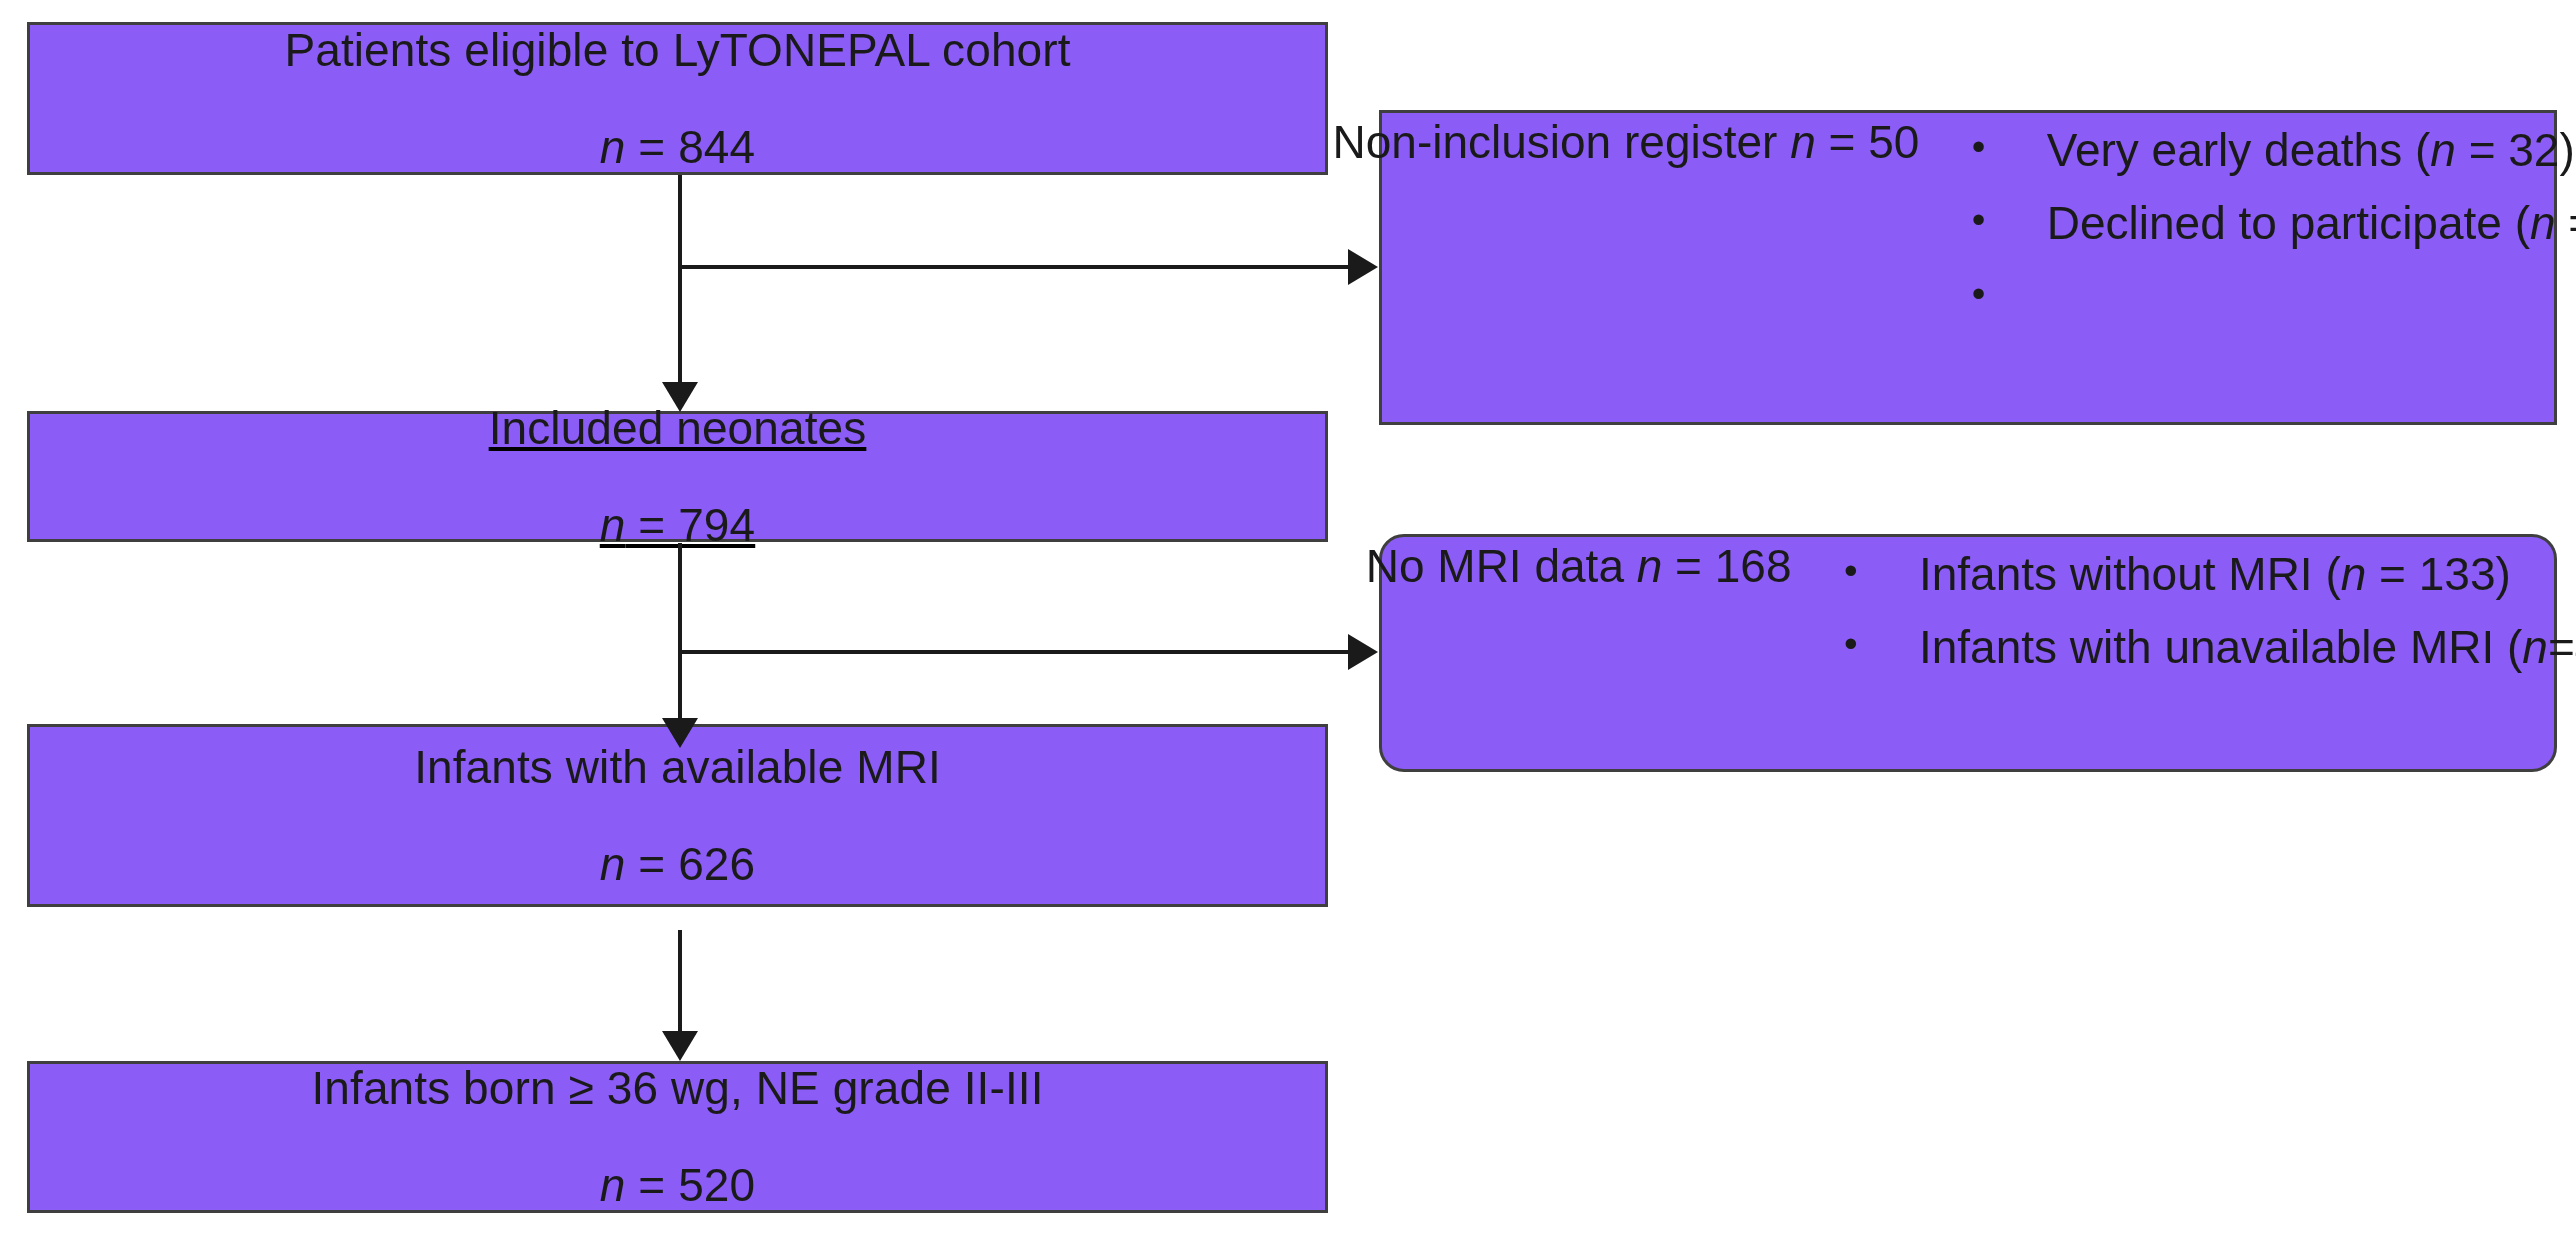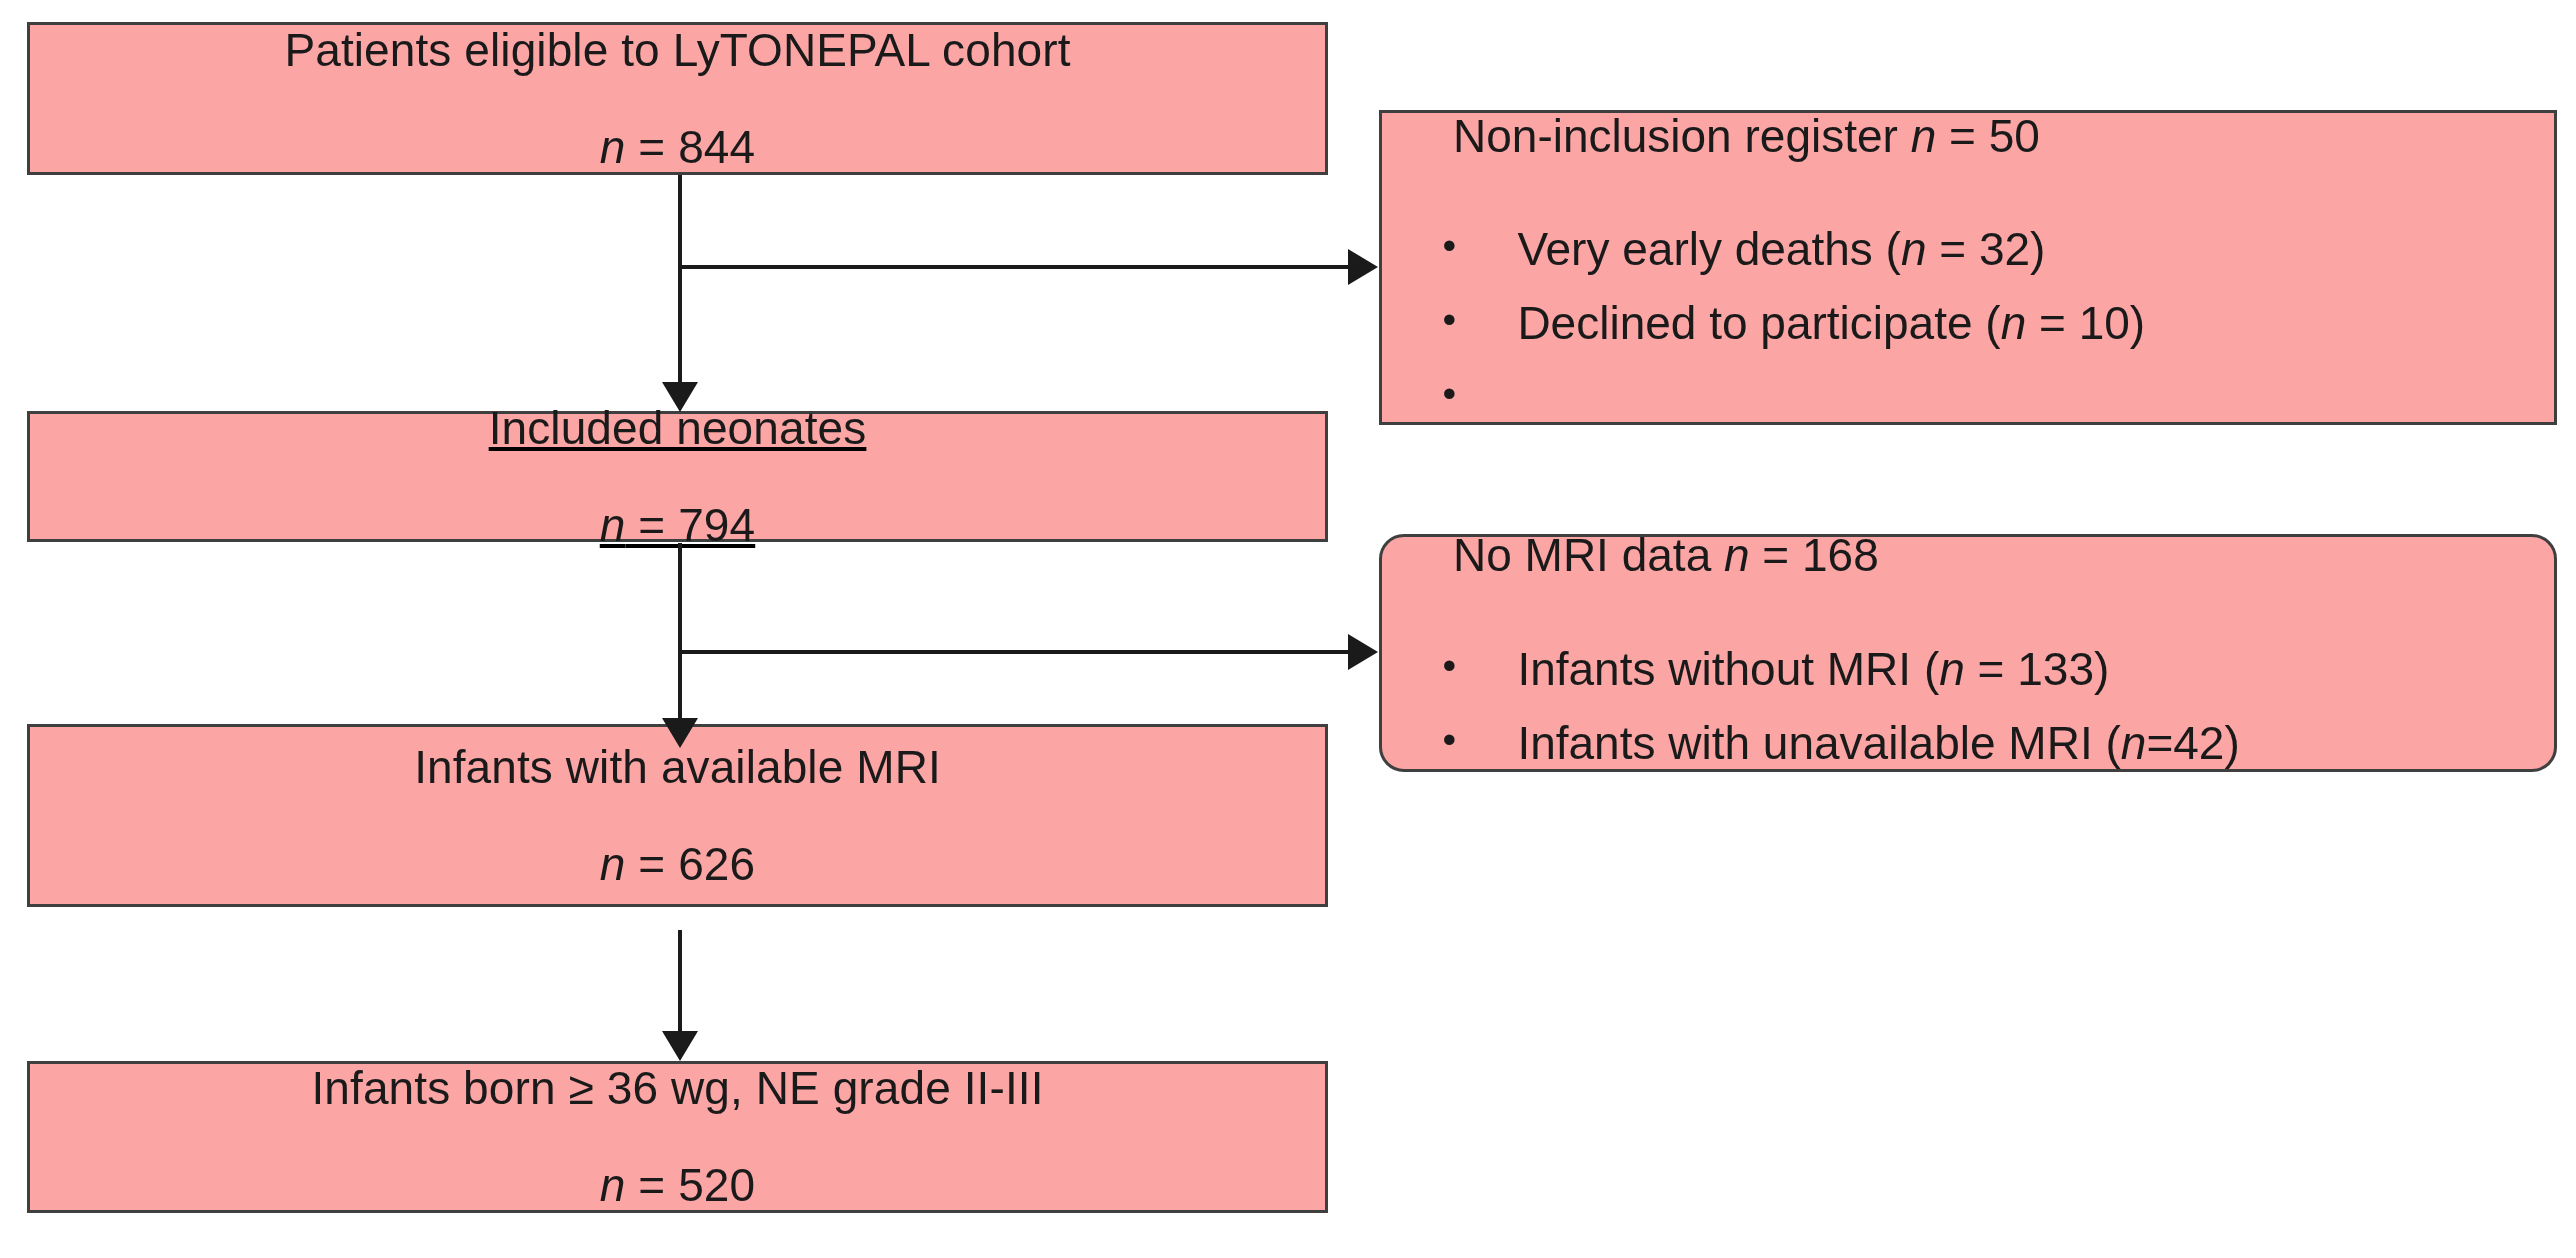--- a/index.html
+++ b/index.html
@@ -13,37 +13,37 @@
     width: 2576px;
     height: 1259px;
     background: #ffffff;
     font-family: "Liberation Sans", sans-serif;
     overflow: hidden;
   }
   
   .box {
     position: absolute;
     box-sizing: border-box;
-    background: #fca5a5;
+    background: #8b5cf6;
     border: 3px solid #3f3f3f;
     gap: 36px;
   }
   .box.main {
     left: 27px;
     width: 1301px;
     display: flex;
     flex-direction: column;
     align-items: center;
     justify-content: center;
   }
   .box.aside {
     left: 1379px;
     width: 1178px;
     display: flex;
-    flex-direction: column;
+    flex-direction: row;
     justify-content: center;
     padding-left: 44px;
   }
   .line {
     font-size: 46px;
     line-height: 1.32;
     color: #1a1a1a;
     white-space: nowrap;
     letter-spacing: 0.1px;
   }

